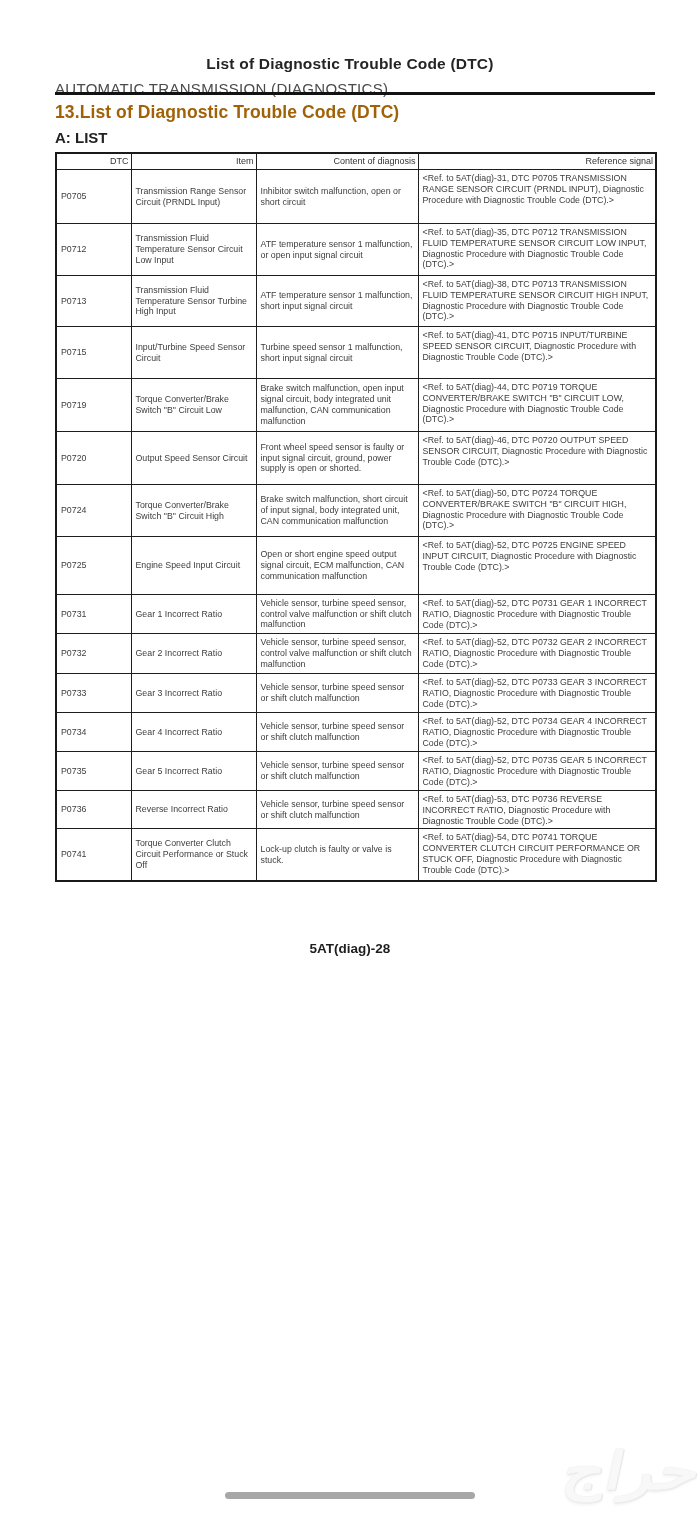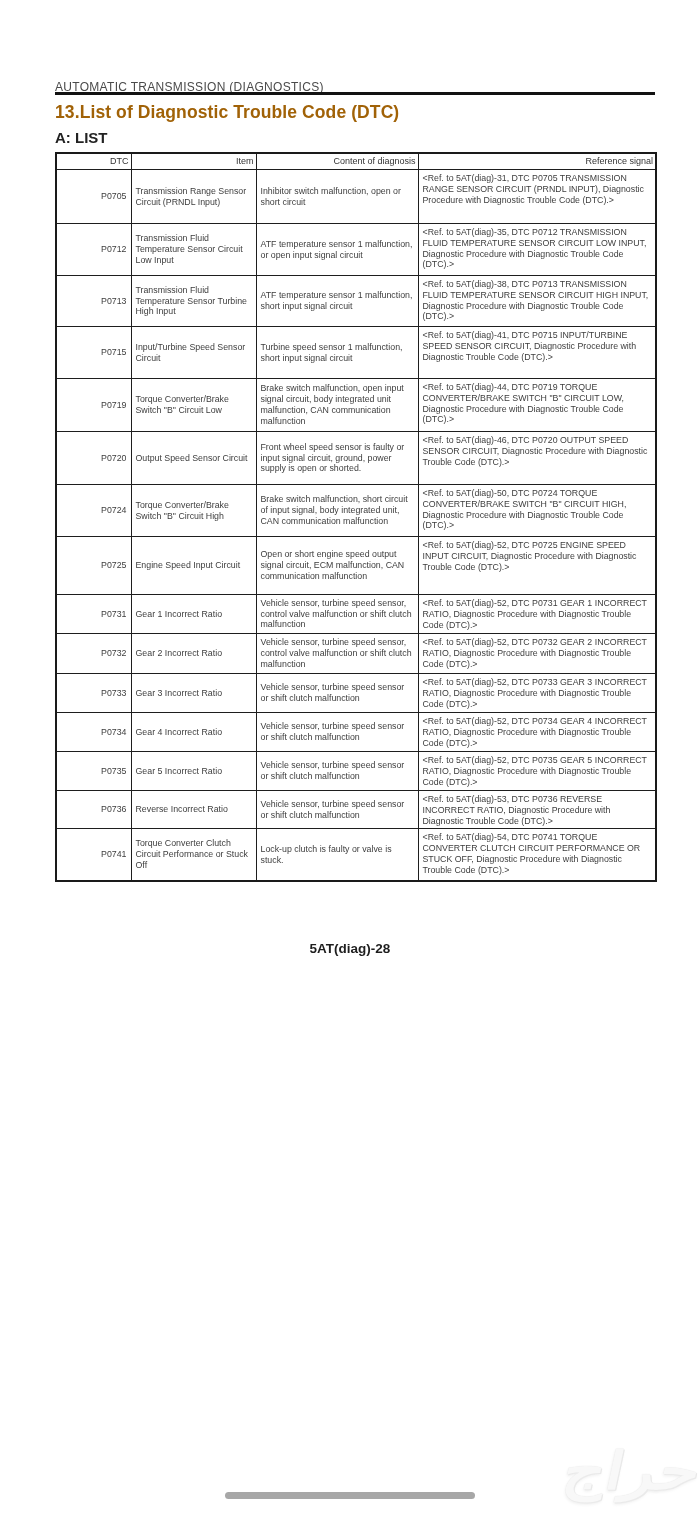--- a/index.html
+++ b/index.html
@@ -12,21 +12,21 @@
     color:#3a3a3a;
   }
   .doc-title{
     position:absolute;top:55px;left:0;width:700px;
     text-align:center;
     font-size:15.5px;font-weight:bold;color:#242424;
     letter-spacing:.2px;
   }
   .section-label{
     position:absolute;top:80px;left:55px;
-    font-size:12px;color:#4a4a4a;letter-spacing:.3px;
+    font-size:15px;color:#4a4a4a;letter-spacing:.3px;
   }
   .section-rule{
     position:absolute;top:92px;left:55px;width:600px;height:3px;
     background:#121212;
   }
   .chapter-heading{
     position:absolute;top:102px;left:55px;
     font-size:17.5px;font-weight:bold;color:#a16207;
     letter-spacing:.1px;
   }
@@ -50,21 +50,21 @@
     overflow:hidden;
   }
   .dtc-table th{
     font-weight:normal;
     text-align:right;
     height:13px;
     padding:1px 2px;
     color:#343434;
     font-size:9px;
   }
-  .dtc-table td.c-dtc{text-align:right;vertical-align:middle;}
+  .dtc-table td.c-dtc{text-align:left;vertical-align:middle;}
   .dtc-table td.c-item{vertical-align:middle;}
   .dtc-table td.c-content{vertical-align:middle;}
   .dtc-table td.c-ref{vertical-align:top;padding-top:3px;}
   .page-number{
     position:absolute;top:901px;left:0;width:700px;
     text-align:center;
     font-size:13.5px;font-weight:bold;color:#1e1e1e;margin-top:40px;
   }
   .watermark{
     position:absolute;top:1441px;right:6px;
@@ -81,20 +81,21 @@
     position:absolute;top:1492px;left:225px;
     width:250px;height:7px;border-radius:4px;
     background:#a7a7a7;
   }
 </style>
 </head>
 <body>
 
 <div class="page">
 
+  <div class="doc-title">List of Diagnostic Trouble Code (DTC)</div>
 
   <div class="section-label">AUTOMATIC TRANSMISSION (DIAGNOSTICS)</div>
 
   <div class="section-rule"></div>
 
   <div class="chapter-heading">13.List of Diagnostic Trouble Code (DTC)</div>
 
   <div class="sub-heading">A: LIST</div>
 
   <table class="dtc-table">

